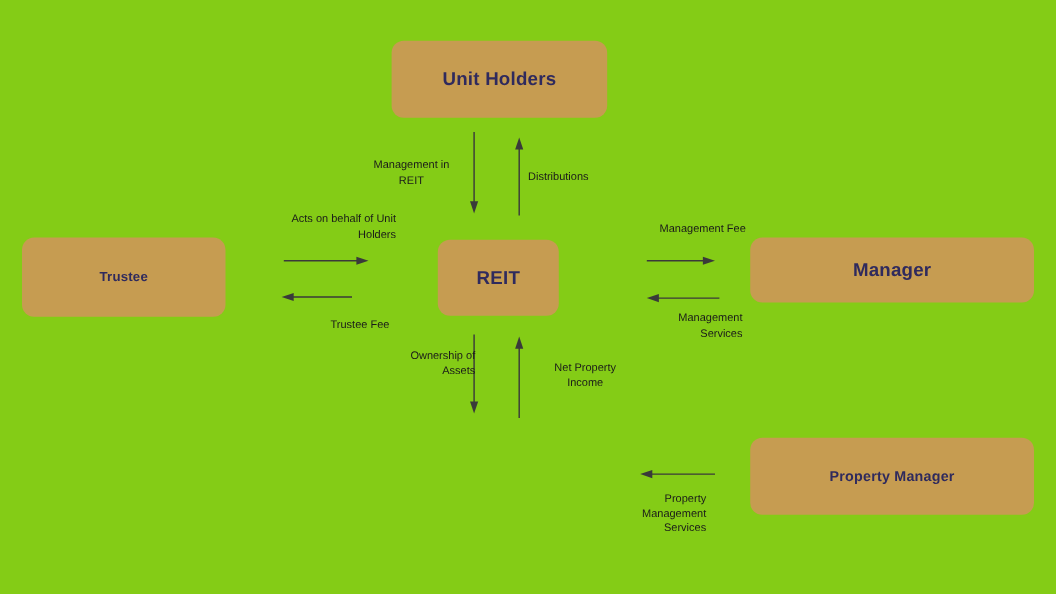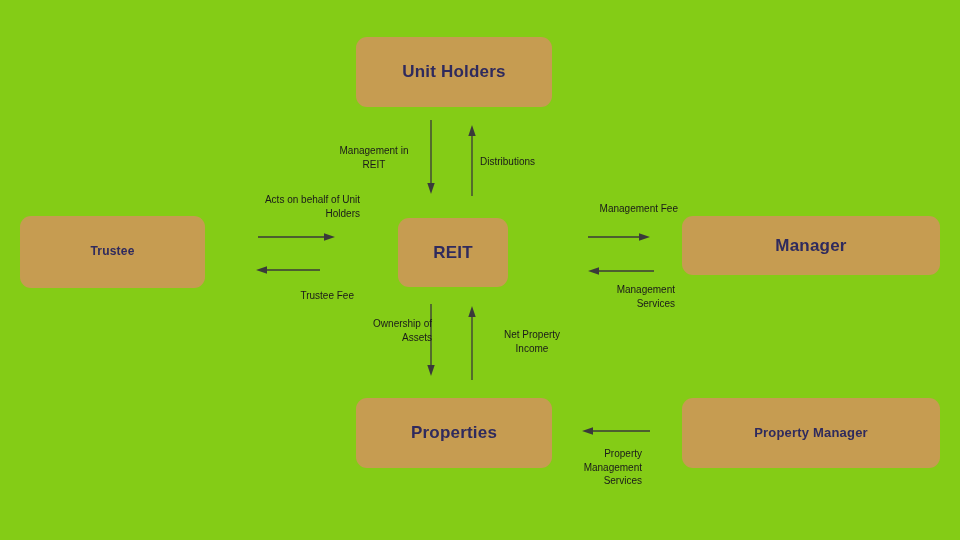--- a/index.html
+++ b/index.html
@@ -87,23 +87,20 @@
   </div>
 
   <div class="node" id="node-reit">
     <span class="node-label">REIT</span>
   </div>
 
   <div class="node" id="node-manager">
     <span class="node-label">Manager</span>
   </div>
 
-  <div class="node" id="node-properties">
-    <span class="node-label">Properties</span>
-  </div>
 
   <div class="node" id="node-property-manager">
     <span class="node-label">Property Manager</span>
   </div>
 
   <div class="connector" style="left:423px; top:118px;">
     <svg width="16" height="80" viewBox="0 0 16 80">
       <line x1="8" y1="2" x2="8" y2="68" stroke="#3a3a3a" stroke-width="1.3"></line>
       <polygon points="8,76 4.3,65 11.7,65" fill="#3a3a3a"></polygon>
     </svg>

